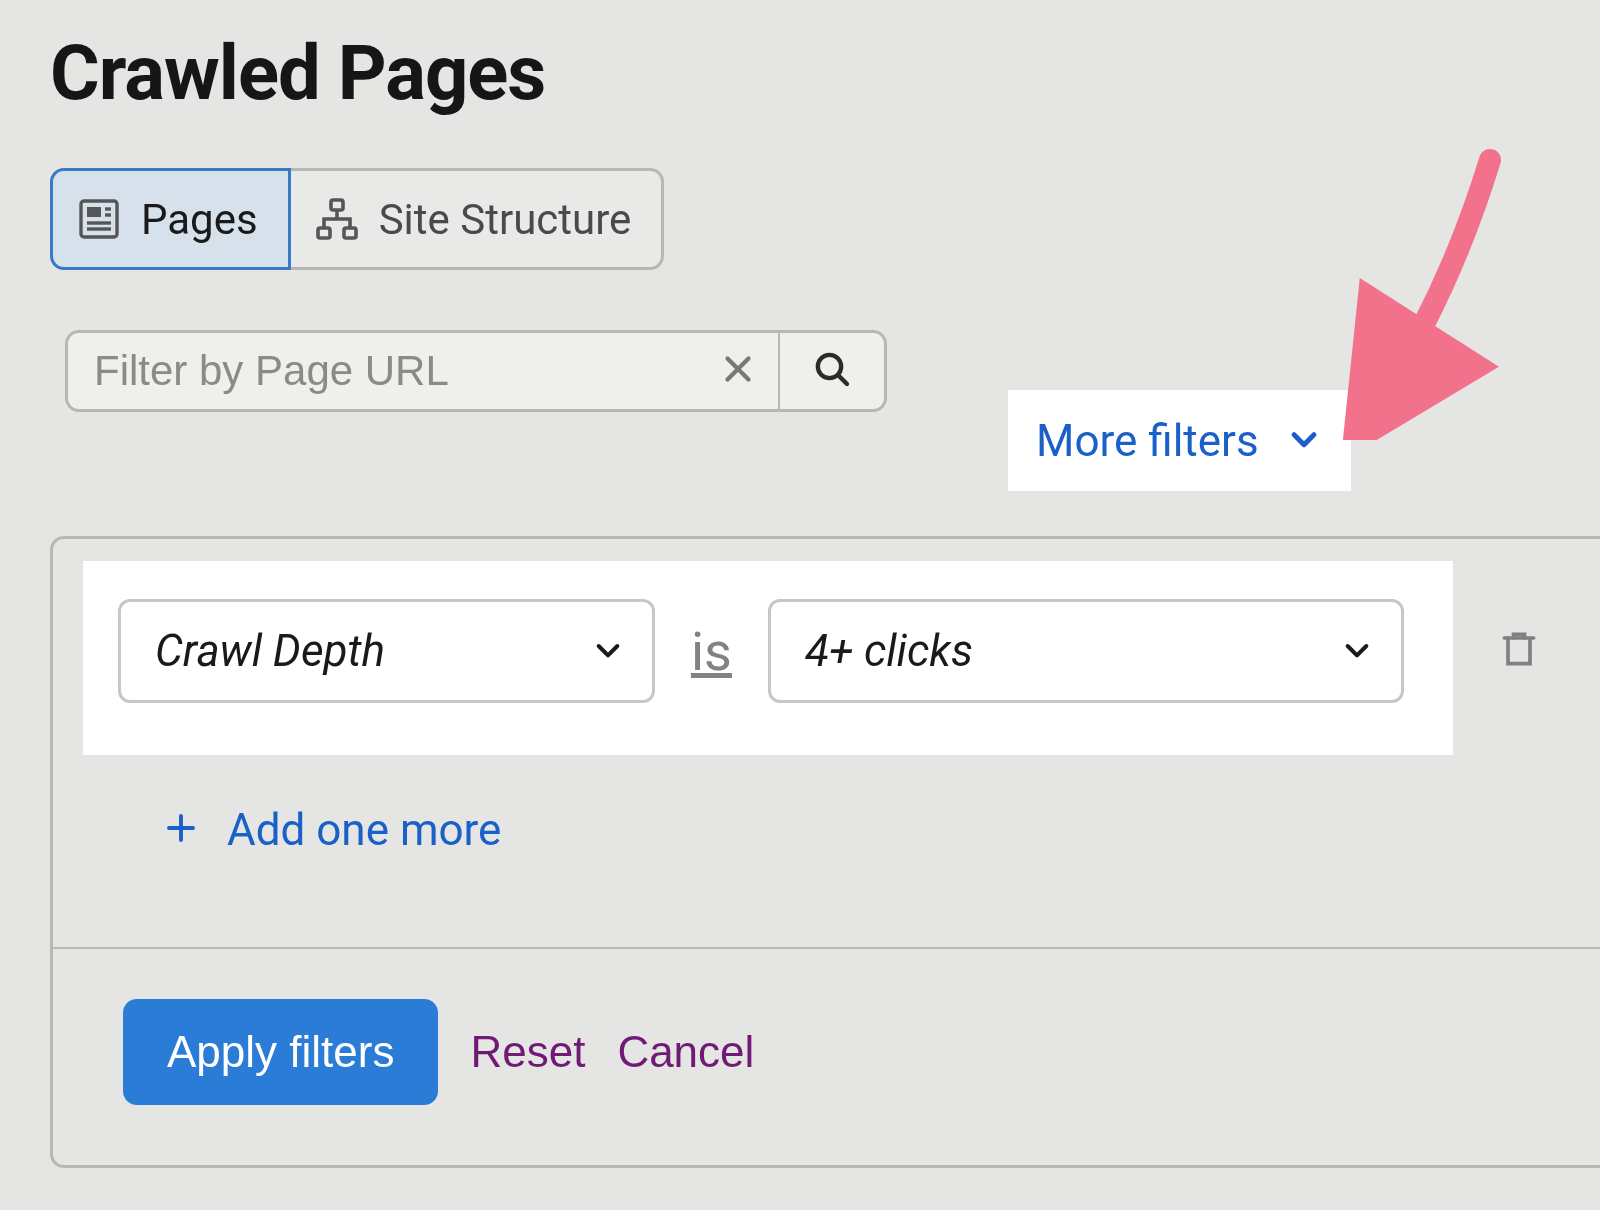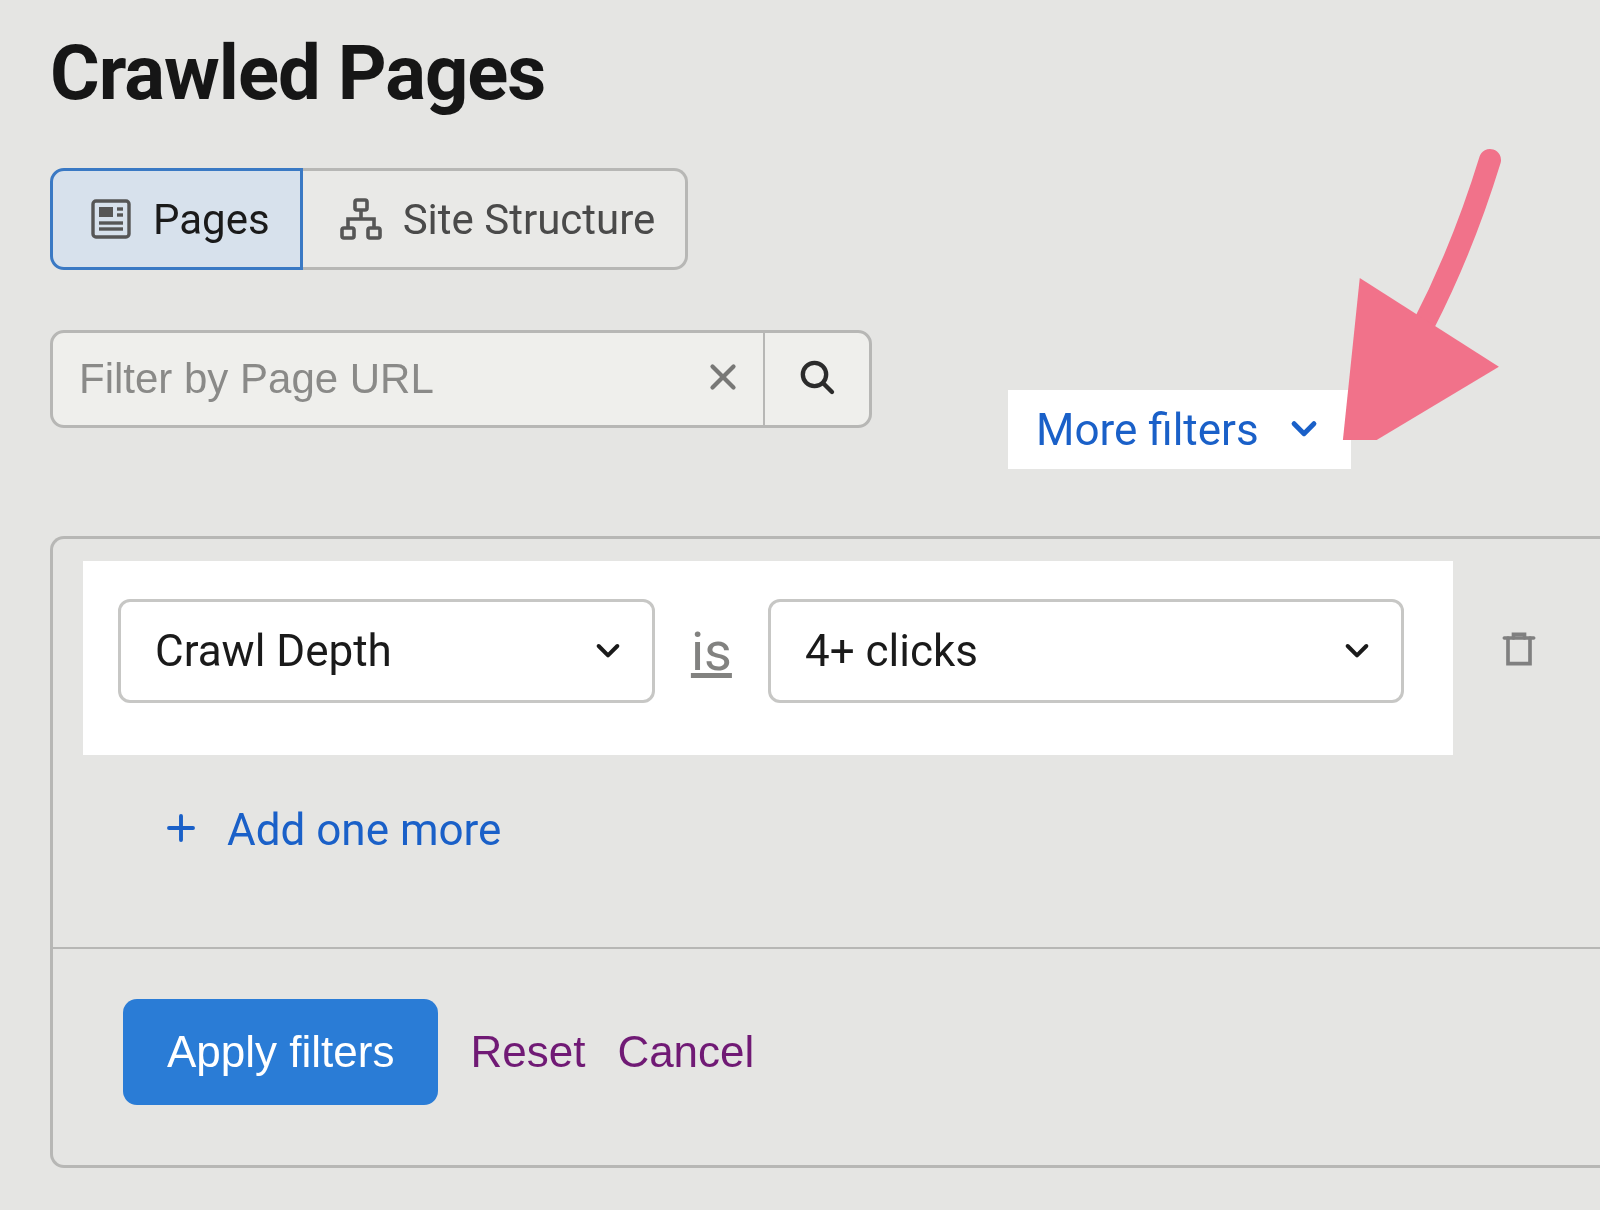--- a/index.html
+++ b/index.html
@@ -25,21 +25,21 @@
   .tabs {
     display: inline-flex;
     margin: 50px 0 0 50px;
     border-radius: 14px;
   }
   .tab {
     display: inline-flex;
     align-items: center;
     gap: 18px;
     height: 102px;
-    padding: 0 30px 0 34px;
+    padding: 0 30px 0 22px;
     font-size: 42px;
     color: #4a4a4a;
     background: #e9e9e7;
     border: 3px solid #b7b7b5;
     cursor: pointer;
     user-select: none;
   }
   .tab:first-child { border-radius: 14px 0 0 14px; }
   .tab:last-child  { border-radius: 0 14px 14px 0; border-left: none; }
   .tab.active {
@@ -51,24 +51,25 @@
 
   
   .filter-row {
     display: flex;
     align-items: stretch;
     margin: 60px 0 0 50px;
     gap: 0;
   }
   .filter-group {
     display: inline-flex;
-    height: 98px;
+    height: 82px;
     border: 3px solid #b7b7b5;
     border-radius: 14px;
     background: #efefec;
+    margin-left: 15px;
   }
   .filter-input {
     border: none;
     background: transparent;
     font-size: 42px;
     color: #444;
     padding: 0 26px;
     width: 630px;
     outline: none;
   }
@@ -88,21 +89,21 @@
     justify-content: center;
     border-left: 2px solid #b7b7b5;
     color: #3a3a38;
     cursor: pointer;
   }
 
   .more-filters-wrap {
     position: absolute;
     left: 1008px;
     top: 390px;
-    height: 79px;
+    height: 101px;
     background: #ffffff;
     display: inline-flex;
     align-items: center;
     padding: 0 30px 0 28px;
     gap: 28px;
     cursor: pointer;
   }
   .more-filters-label {
     font-size: 44px;
     color: #1a60c8;
@@ -144,20 +145,21 @@
     border-radius: 12px;
     background: #ffffff;
     display: inline-flex;
     align-items: center;
     justify-content: space-between;
     padding: 0 28px 0 34px;
     font-size: 44px;
     color: #1a1a1a;
     cursor: pointer;
     gap: 44px;
+    font-style: italic;
   }
   .select .chev { color: #1a1a1a; }
   .select.field { width: 580px; }
   .select.value { width: 688px; }
   .operator {
     font-size: 54px;
     color: #828280;
     padding: 0 6px;
     text-decoration: underline;
   }

